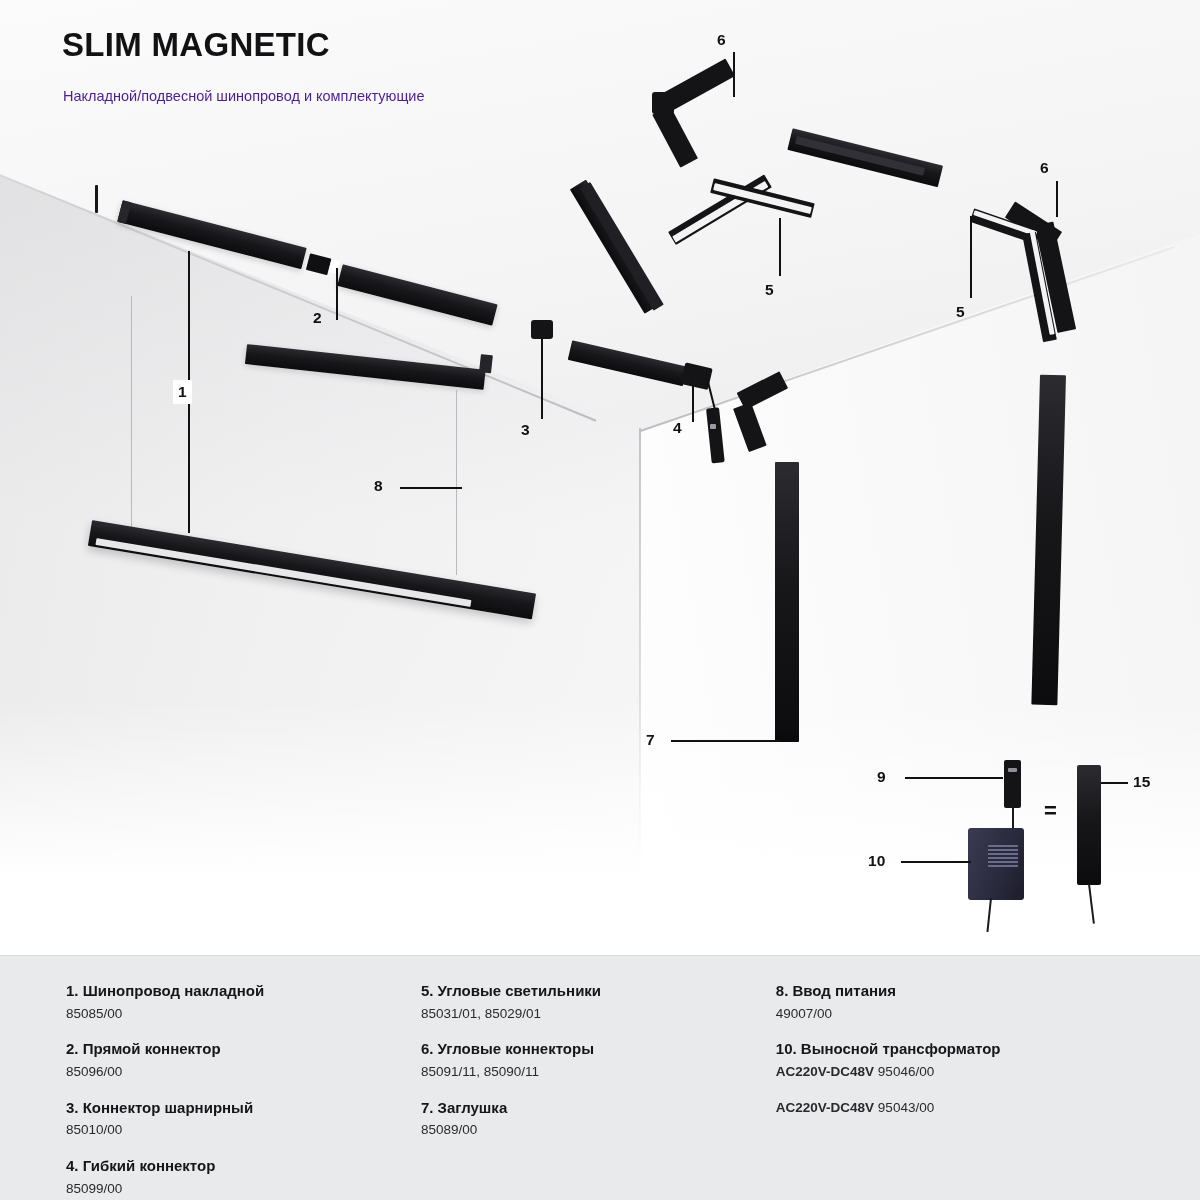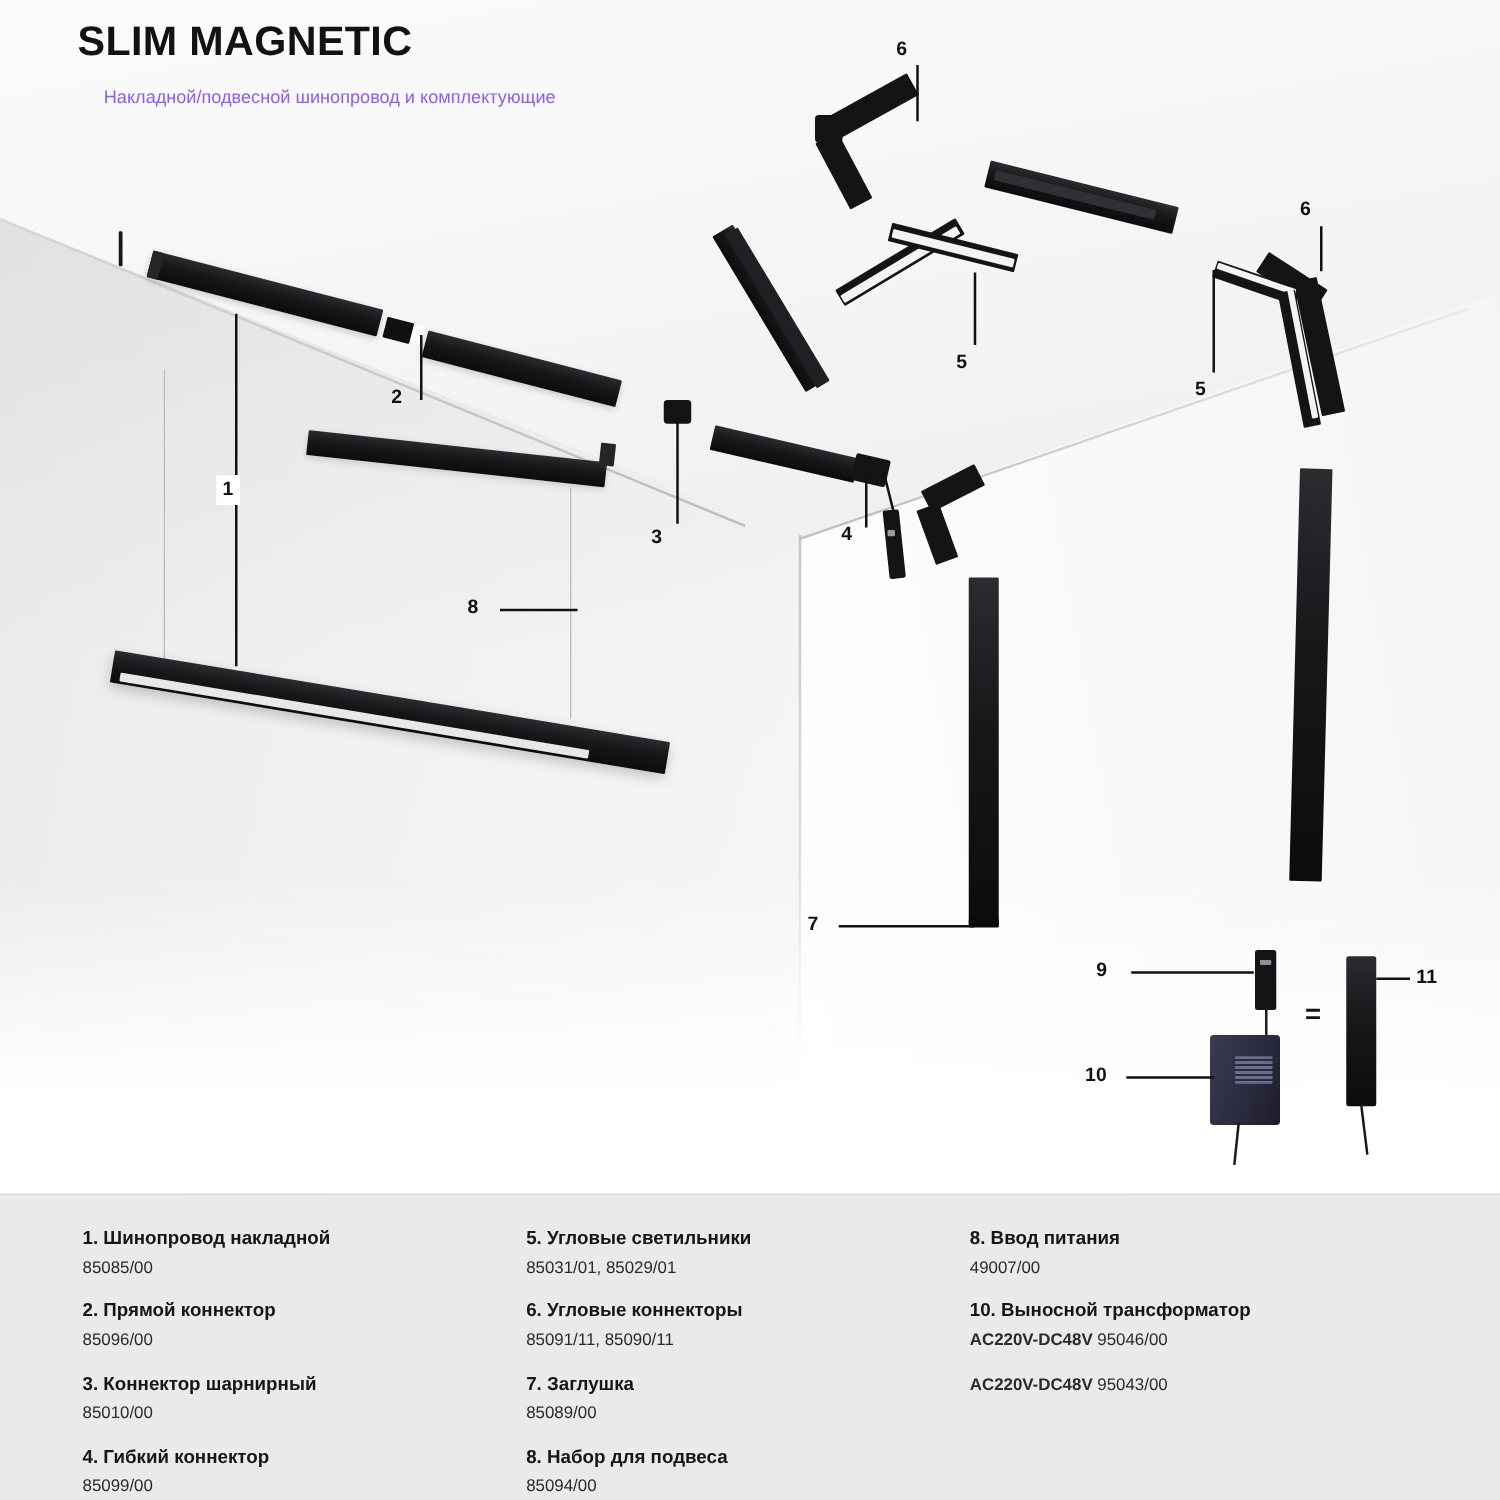--- a/index.html
+++ b/index.html
@@ -83,26 +83,26 @@
   .legend-title{
     font-size:15px;font-weight:bold;color:#16161a;line-height:1.25;
   }
   .legend-code{
     font-size:13.5px;color:#2a2a2e;margin-top:4px;line-height:1.3;
   }
   .legend-code .b{font-weight:bold;}
 
   
   .title{
-    position:absolute;left:62px;top:14px;
+    position:absolute;left:62px;top:26px;
     font-size:33px;font-weight:bold;letter-spacing:.3px;color:#121214;
   }
   .subtitle{
-    position:absolute;left:63px;top:68px;width:420px;
-    font-size:14.5px;line-height:1.5;color:#8b5cf6;margin-left:20px;
+    position:absolute;left:63px;top:86px;width:420px;
+    font-size:14.5px;line-height:1.5;color:#4c1d95;
   }
 </style>
 </head>
 <body>
 
 <div class="page">
 
   <div class="scene">
     <div class="wall-left"></div>
     <div class="wall-left-shade"></div>
@@ -211,21 +211,21 @@
     <div class="cline" style="left:400px;top:487px;width:62px;"></div>
     <div class="callout-num" style="left:374px;top:477px;">8</div>
 
     <div class="cline" style="left:905px;top:777px;width:98px;"></div>
     <div class="callout-num" style="left:877px;top:768px;">9</div>
 
     <div class="cline" style="left:901px;top:861px;width:70px;"></div>
     <div class="callout-num" style="left:868px;top:852px;">10</div>
 
     <div class="cline" style="left:1101px;top:782px;width:27px;"></div>
-    <div class="callout-num" style="left:1133px;top:773px;">11</div>
+    <div class="callout-num" style="left:1133px;top:773px;">15</div>
 
     <div class="bar" style="left:95px;top:185px;width:3px;height:28px;background:#17171a;"></div>
   </div>
 
   <div class="title">SLIM MAGNETIC</div>
   <div class="subtitle">Накладной/подвесной шинопровод и комплектующие</div>
 
   <div class="legend">
     <div class="legend-cols">
 
@@ -254,24 +254,20 @@
           <div class="legend-code">85031/01, 85029/01</div>
         </div>
         <div class="legend-item">
           <div class="legend-title">6. Угловые коннекторы</div>
           <div class="legend-code">85091/11, 85090/11</div>
         </div>
         <div class="legend-item">
           <div class="legend-title">7. Заглушка</div>
           <div class="legend-code">85089/00</div>
         </div>
-        <div class="legend-item">
-          <div class="legend-title">8. Набор для подвеса</div>
-          <div class="legend-code">85094/00</div>
-        </div>
       </div>
 
       <div class="legend-col">
         <div class="legend-item">
           <div class="legend-title">8. Ввод питания</div>
           <div class="legend-code">49007/00</div>
         </div>
         <div class="legend-item">
           <div class="legend-title">10. Выносной трансформатор</div>
           <div class="legend-code"><span class="b">AC220V-DC48V</span><span> 95046/00</span></div>

